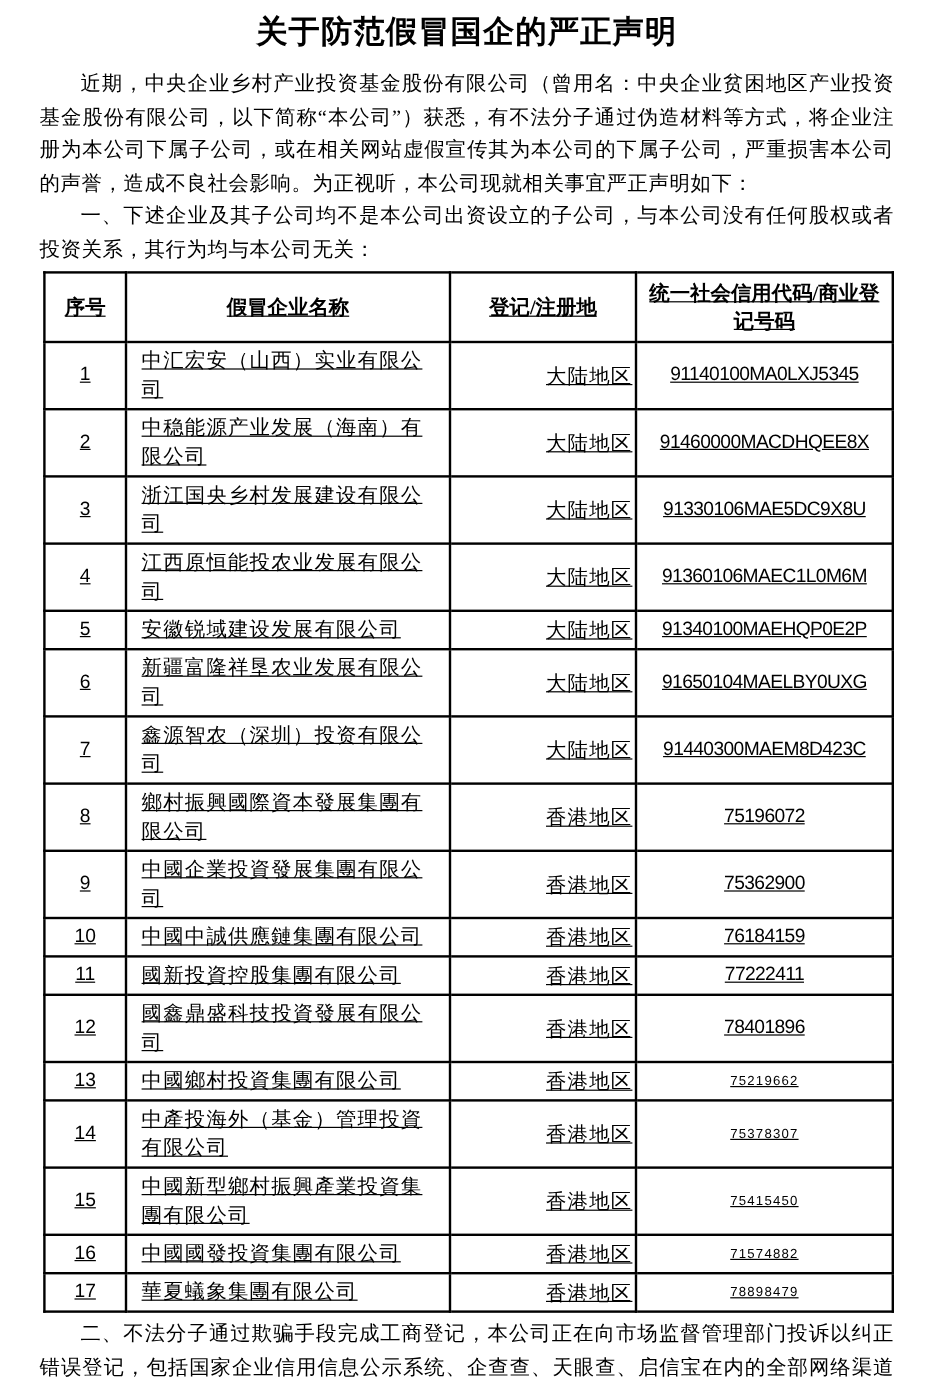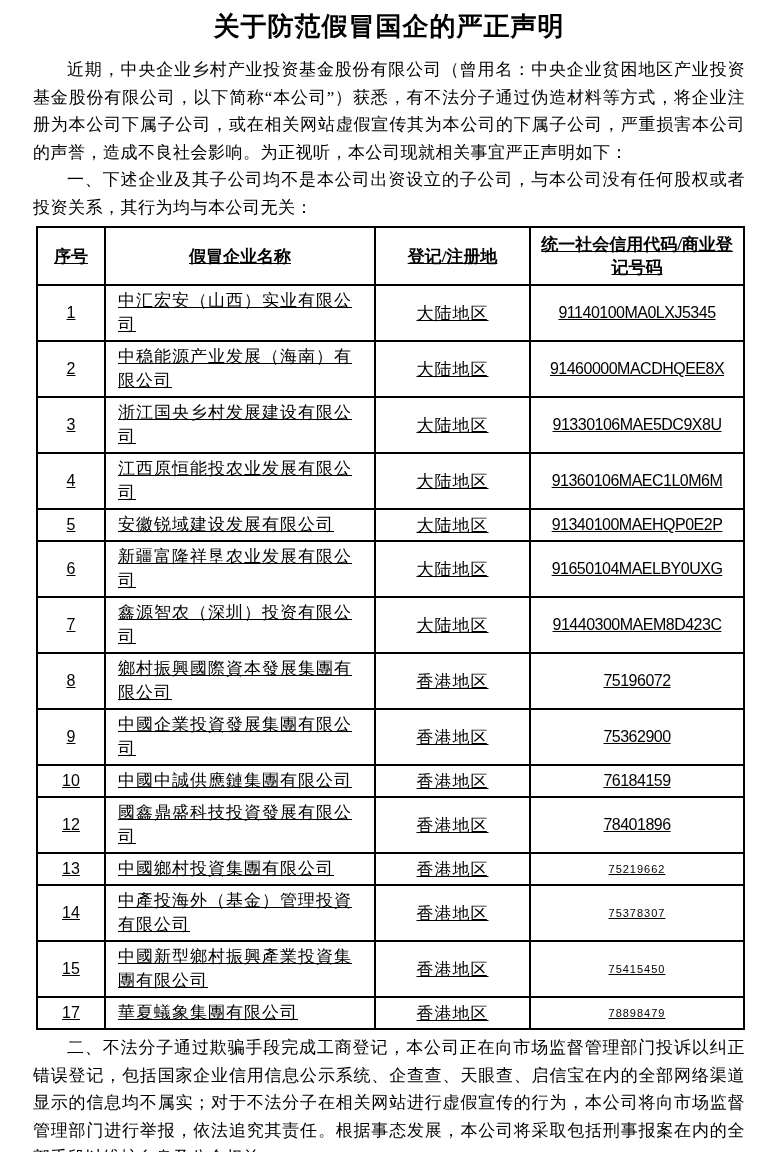--- a/index.html
+++ b/index.html
@@ -58,21 +58,21 @@
     padding: 3px 2px;
   }
   .cell-name {
     font-size: 17px;
     padding: 3px 6px 3px 12px;
     line-height: 24px;
     letter-spacing: 1px;
     margin-top: 40px;
   }
   .cell-region {
-    text-align: center;
+    text-align: right;
     font-size: 17px;
     padding: 3px 2px;
     letter-spacing: 1px;
   }
   .cell-code {
     text-align: center;
     font-family: "Liberation Sans", "DejaVu Sans", sans-serif;
     font-size: 16px;
     letter-spacing: -0.5px;
     padding: 3px 2px;
@@ -165,20 +165,26 @@
           <td class="cell-region">香港地区</td>
           <td class="cell-code">75362900</td>
         </tr>
         <tr>
           <td class="cell-no">10</td>
           <td class="cell-name">中國中誠供應鏈集團有限公司</td>
           <td class="cell-region">香港地区</td>
           <td class="cell-code">76184159</td>
         </tr>
         <tr>
+          <td class="cell-no">11</td>
+          <td class="cell-name">國新投資控股集團有限公司</td>
+          <td class="cell-region">香港地区</td>
+          <td class="cell-code">77222411</td>
+        </tr>
+        <tr>
           <td class="cell-no">12</td>
           <td class="cell-name">國鑫鼎盛科技投資發展有限公司</td>
           <td class="cell-region">香港地区</td>
           <td class="cell-code">78401896</td>
         </tr>
         <tr>
           <td class="cell-no">13</td>
           <td class="cell-name">中國鄉村投資集團有限公司</td>
           <td class="cell-region">香港地区</td>
           <td class="cell-code small">75219662</td>
@@ -189,20 +195,26 @@
           <td class="cell-region">香港地区</td>
           <td class="cell-code small">75378307</td>
         </tr>
         <tr>
           <td class="cell-no">15</td>
           <td class="cell-name">中國新型鄉村振興產業投資集團有限公司</td>
           <td class="cell-region">香港地区</td>
           <td class="cell-code small">75415450</td>
         </tr>
         <tr>
+          <td class="cell-no">16</td>
+          <td class="cell-name">中國國發投資集團有限公司</td>
+          <td class="cell-region">香港地区</td>
+          <td class="cell-code small">71574882</td>
+        </tr>
+        <tr>
           <td class="cell-no">17</td>
           <td class="cell-name">華夏蟻象集團有限公司</td>
           <td class="cell-region">香港地区</td>
           <td class="cell-code small">78898479</td>
         </tr>
       </tbody>
   </table>
 
   <p class="para">二、不法分子通过欺骗手段完成工商登记，本公司正在向市场监督管理部门投诉以纠正错误登记，包括国家企业信用信息公示系统、企查查、天眼查、启信宝在内的全部网络渠道显示的信息均不属实；对于不法分子在相关网站进行虚假宣传的行为，本公司将向市场监督管理部门进行举报，依法追究其责任。根据事态发展，本公司将采取包括刑事报案在内的全部手段以维护自身及公众权益。</p>
 

